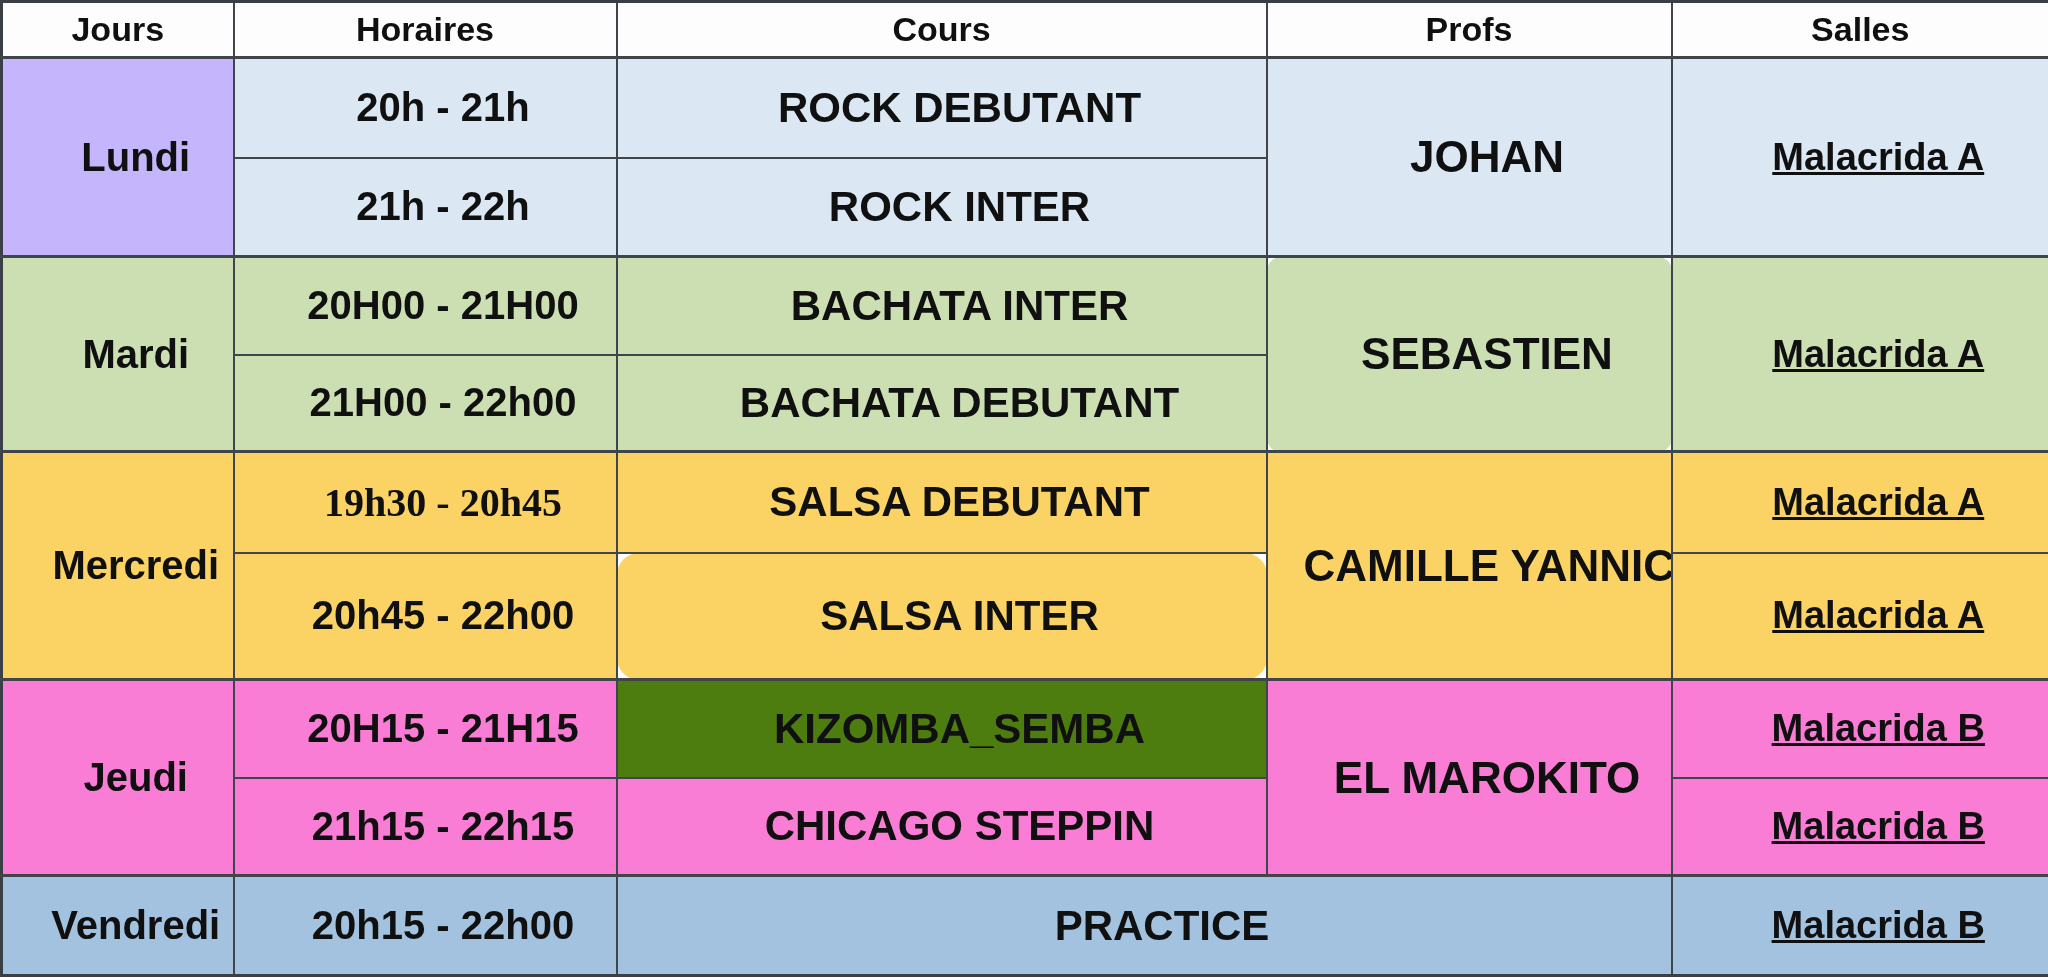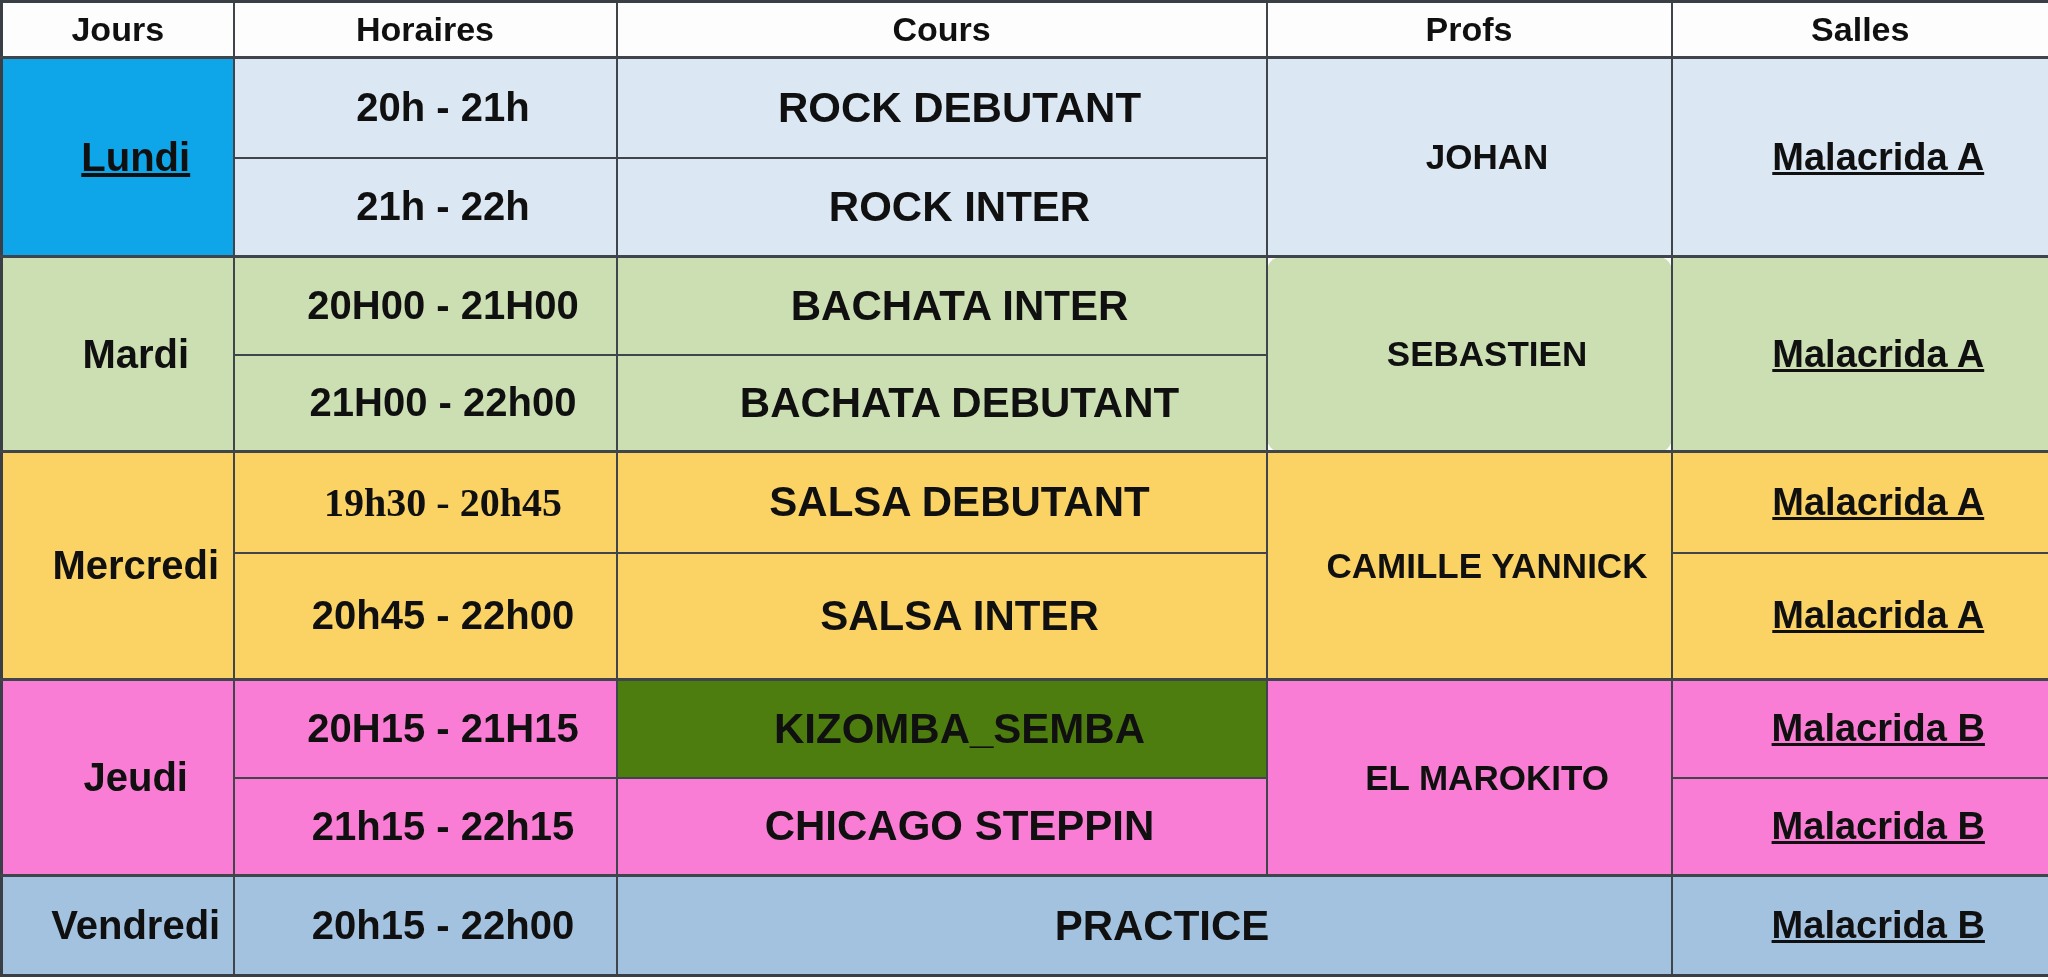--- a/index.html
+++ b/index.html
@@ -30,21 +30,21 @@
     overflow: hidden;
   }
   th {
     background: #fdfdfd;
     font-size: 34px;
     border-bottom-width: 3px;
   }
   td { font-size: 40px; padding-left: 36px; }
   td.course { font-size: 42px; }
   td.salle  { font-size: 38px; text-decoration: underline; }
-  td.prof   { font-size: 35px; }
+  td.prof   { font-size: 44px; }
   tr.block-start td { border-top-width: 3px; }
   
   tr.r0 { height: 56px;  }
   tr.r1 { height: 100px; }
   tr.r2 { height: 99px;  }
   tr.r3 { height: 98px;  }
   tr.r4 { height: 97px;  }
   tr.r5 { height: 101px; }
   tr.r6 { height: 127px; }
   tr.r7 { height: 98px;  }
@@ -66,21 +66,21 @@
   <tbody>
       <tr class="r0">
     <th>Jours</th>
     <th>Horaires</th>
     <th>Cours</th>
     <th>Profs</th>
     <th>Salles</th>
   </tr>
 
   <tr class="r1 block-start">
-    <td class="day" rowspan="2" style="background-color: #0ea5e9; text-decoration: underline;">Lundi</td>
+    <td class="day" rowspan="2" style="background-color: #c4b5fd;">Lundi</td>
     <td class="time" style="background-color: rgb(219, 231, 242);">20h - 21h</td>
     <td class="course" style="background-color: rgb(219, 231, 242);">ROCK DEBUTANT</td>
     <td class="prof" rowspan="2" style="background-color: rgb(219, 231, 242);">JOHAN</td>
     <td class="salle" rowspan="2" style="background-color: rgb(219, 231, 242);">Malacrida A</td>
   </tr>
   <tr class="r2">
     <td class="time" style="background-color: rgb(219, 231, 242);">21h - 22h</td>
     <td class="course" style="background-color: rgb(219, 231, 242);">ROCK INTER</td>
   </tr>
 
@@ -98,21 +98,21 @@
 
   <tr class="r5 block-start">
     <td class="day" rowspan="2" style="background-color: rgb(251, 211, 101);">Mercredi</td>
     <td class="time" style="background-color: rgb(251, 211, 101); font-family: Liberation Serif, serif;">19h30 - 20h45</td>
     <td class="course" style="background-color: rgb(251, 211, 101);">SALSA DEBUTANT</td>
     <td class="prof" rowspan="2" style="background-color: rgb(251, 211, 101);">CAMILLE YANNICK</td>
     <td class="salle" style="background-color: rgb(251, 211, 101);">Malacrida A</td>
   </tr>
   <tr class="r6">
     <td class="time" style="background-color: rgb(251, 211, 101); margin-left: 32px;">20h45 - 22h00</td>
-    <td class="course" style="background-color: rgb(251, 211, 101);">SALSA INTER</td>
+    <td class="course" style="background-color: rgb(251, 211, 101); border-radius: 22px;">SALSA INTER</td>
     <td class="salle" style="background-color: rgb(251, 211, 101);">Malacrida A</td>
   </tr>
 
   <tr class="r7 block-start">
     <td class="day" rowspan="2" style="background-color: rgb(249, 125, 212);">Jeudi</td>
     <td class="time" style="background-color: rgb(249, 125, 212);">20H15 - 21H15</td>
     <td class="course" style="background-color: #4d7c0f;">KIZOMBA_SEMBA</td>
     <td class="prof" rowspan="2" style="background-color: rgb(249, 125, 212);">EL MAROKITO</td>
     <td class="salle" style="background-color: rgb(249, 125, 212);">Malacrida B</td>
   </tr>

